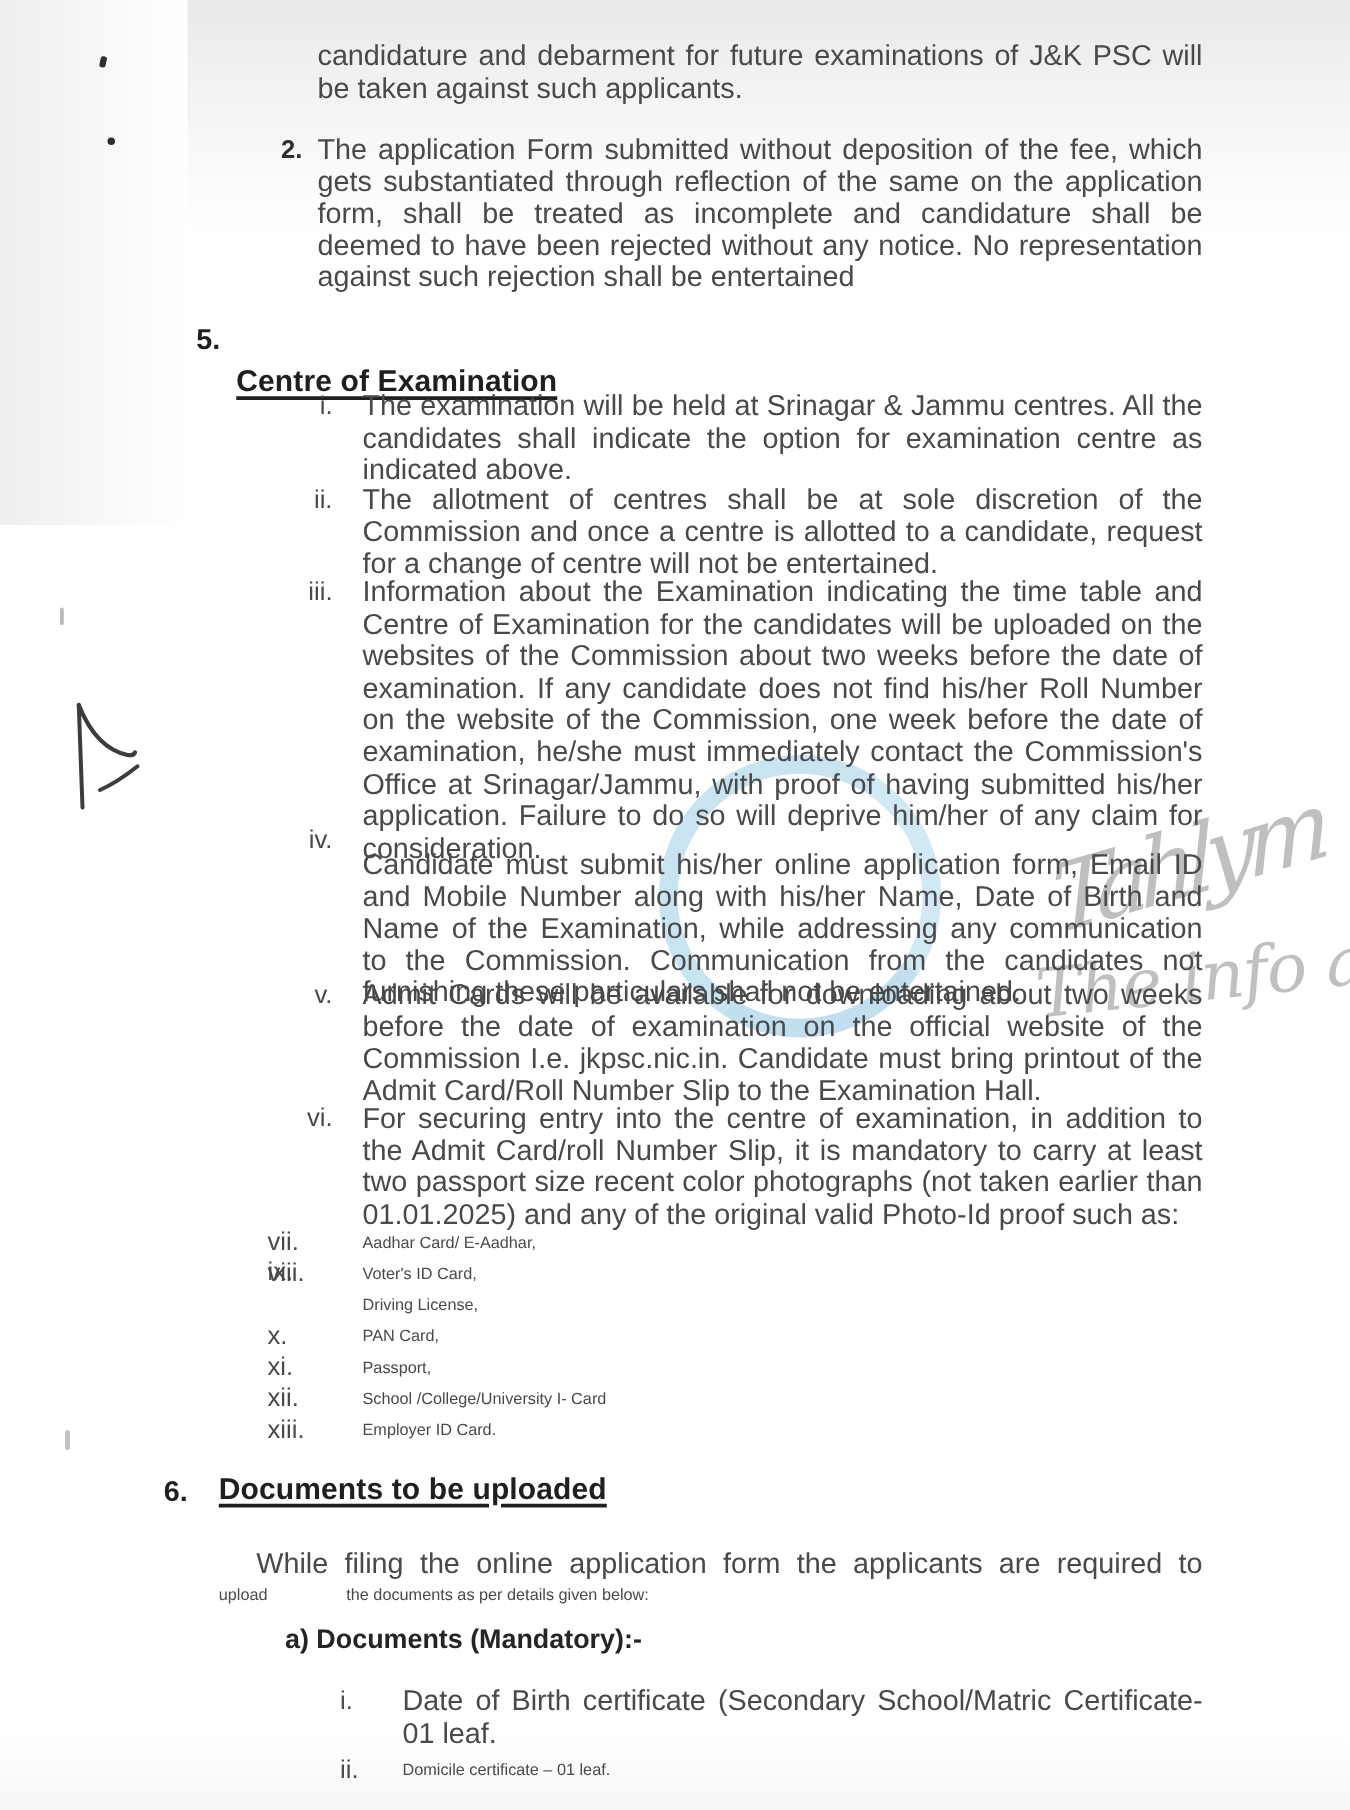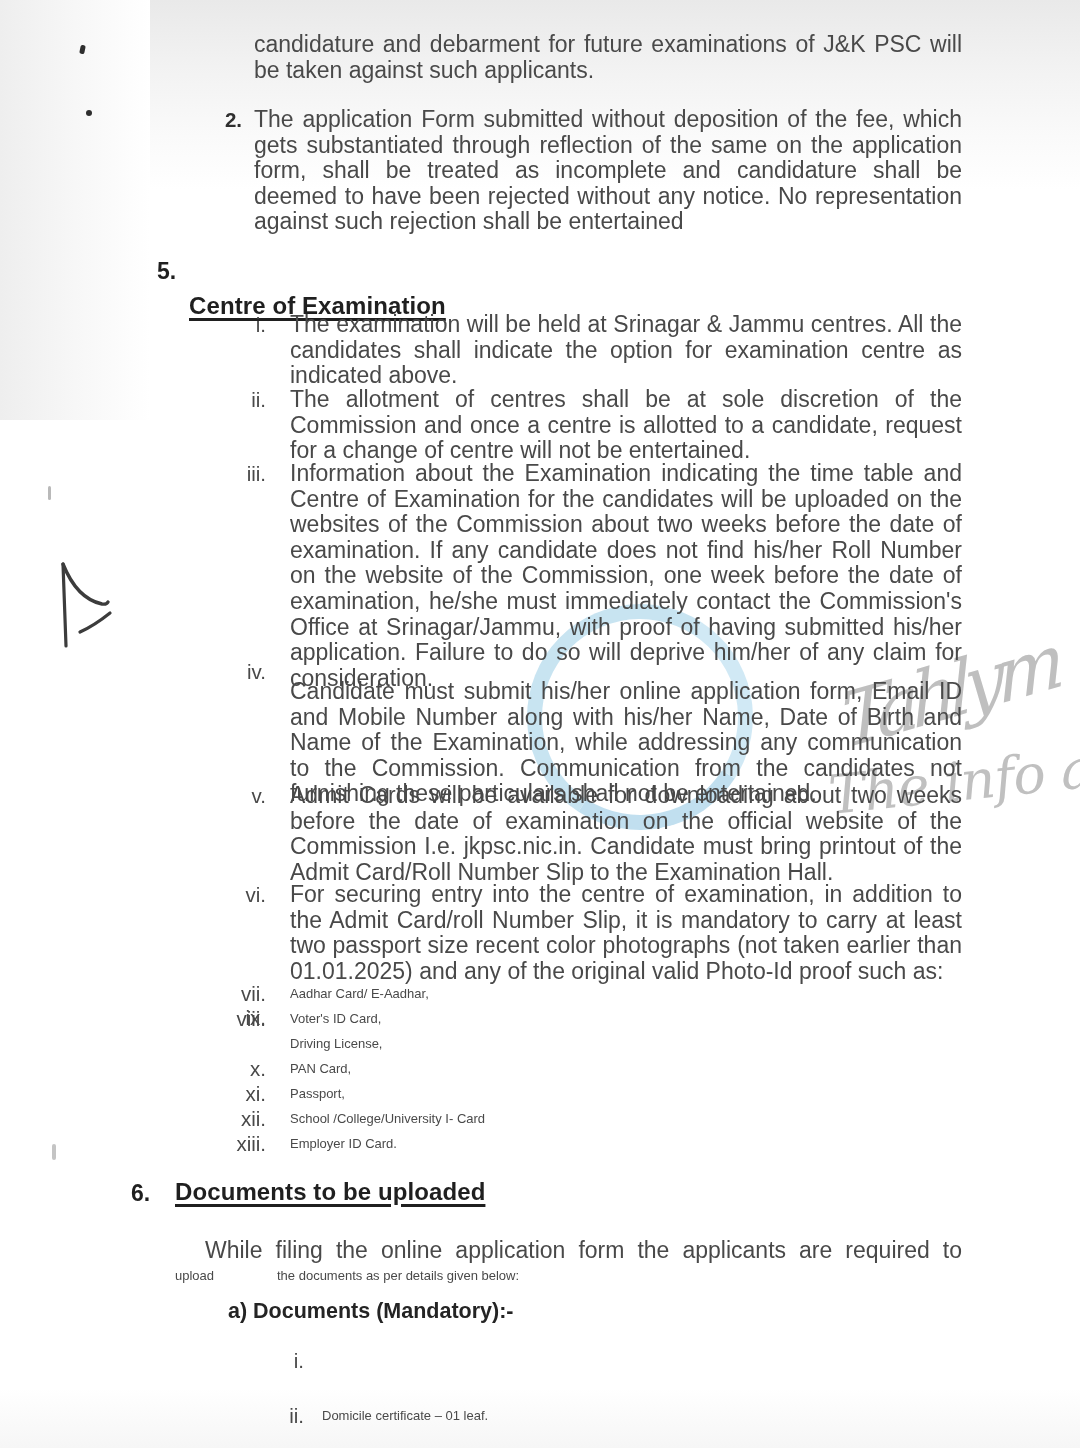--- a/index.html
+++ b/index.html
@@ -150,21 +150,21 @@
     position: absolute;
     font-size: 13px;
     line-height: 25.6px;
     color: #494949;
     white-space: nowrap;
   }
   .lower-roman-marker {
     position: absolute;
     font-size: 20.5px;
     line-height: 25.6px;
-    text-align: right;
+    text-align: left;
     color: #494949;
   }
 </style>
 </head>
 <body>
 
 <div id="page">
 
   <div id="scan-shade-top"></div>
   <div id="scan-shade-left"></div>
@@ -238,18 +238,19 @@
     <div class="heading-num" style="left:131px; top:1180px;">6.</div>
     <div class="heading" style="left:175px; top:1178px;"><span class="u">Documents to be uploaded</span></div>
 
     <div class="para" style="left:205px; top:1238px; width:757px; text-align:justify; text-align-last:justify;">While filing the online application form the applicants are required to</div>
     <div class="simple-line" style="left:175px; top:1263px;">upload</div>
     <div class="simple-line" style="left:277px; top:1263px;">the documents as per details given below:</div>
 
     <div class="subheading" style="left:228px; top:1299px;">a) Documents (Mandatory):-</div>
 
     <div class="lower-roman-marker" style="left:272px; top:1348px; width:32px;">i.</div>
+    <div class="para last-line-left" style="left:322px; top:1348px; width:640px;">Date of Birth certificate (Secondary School/Matric Certificate- 01 leaf.</div>
 
     <div class="lower-roman-marker" style="left:272px; top:1403px; width:32px;">ii.</div>
     <div class="simple-line" style="left:322px; top:1403px;">Domicile certificate – 01 leaf.</div>
 
   </div>
 </div>
 
 </body></html>

